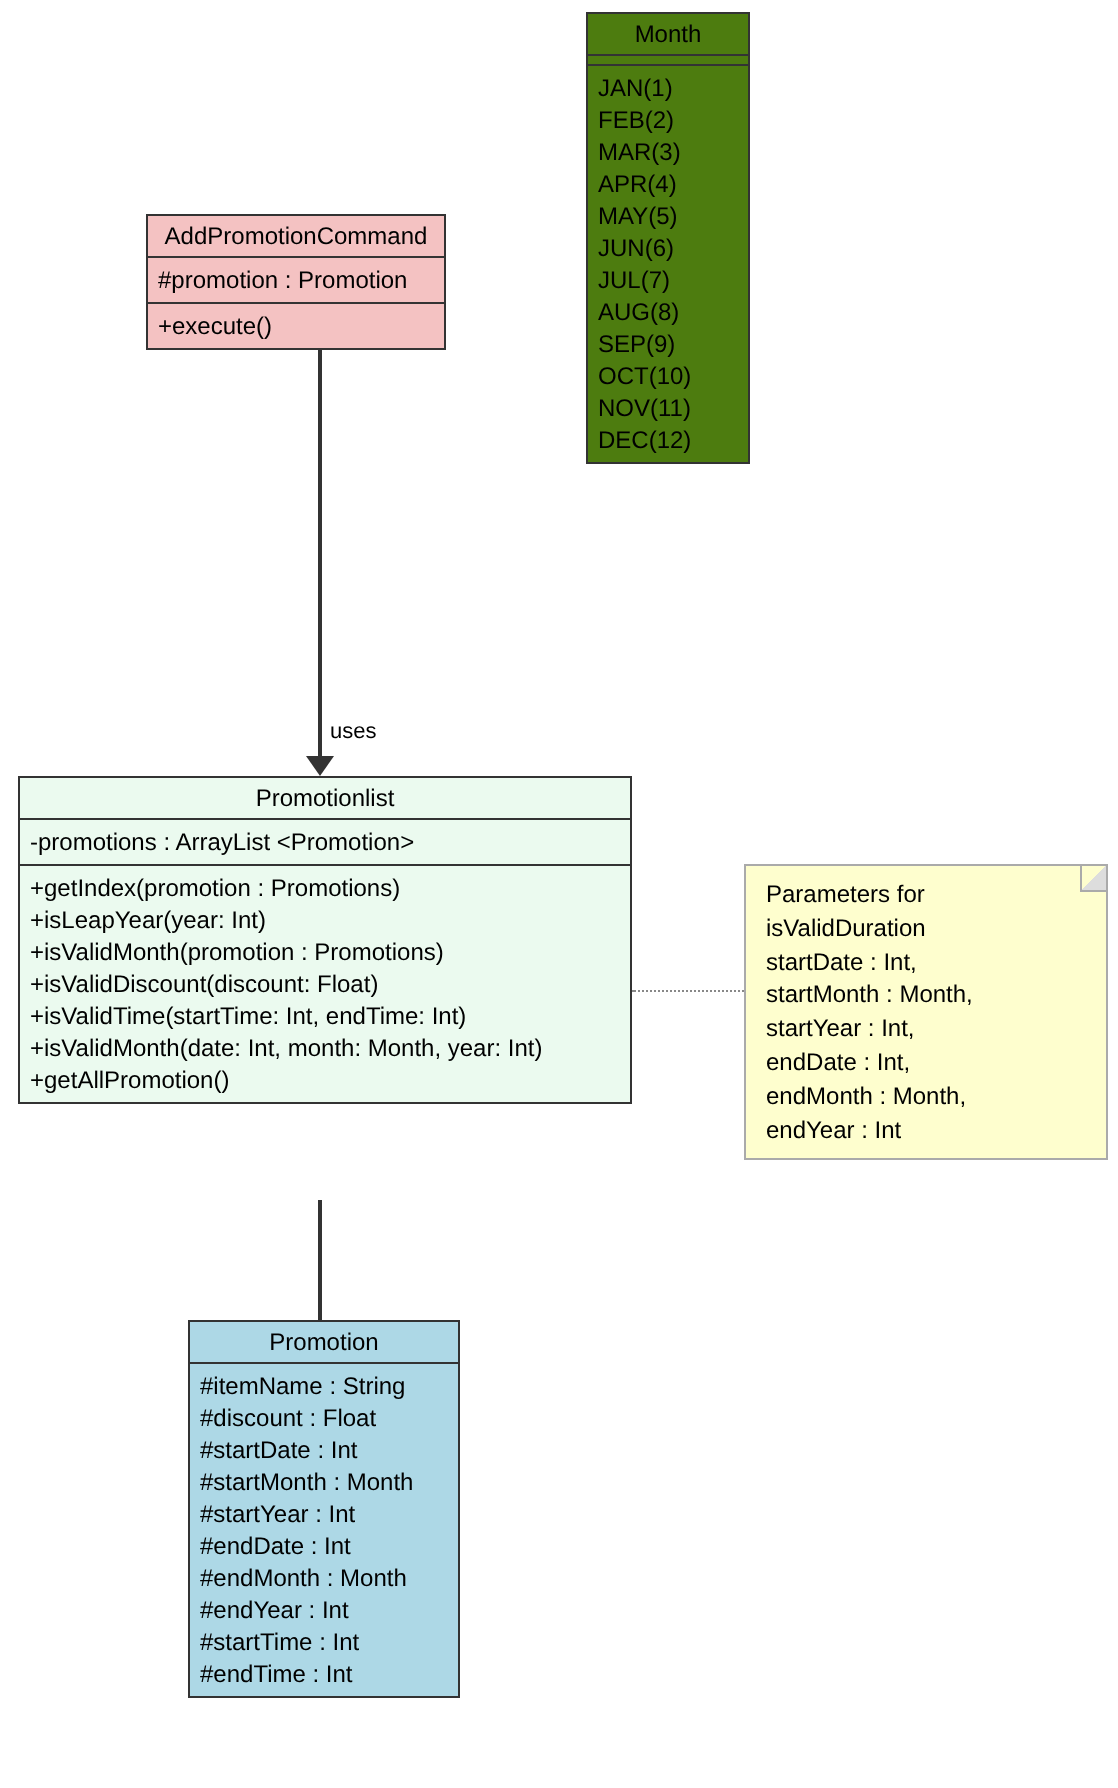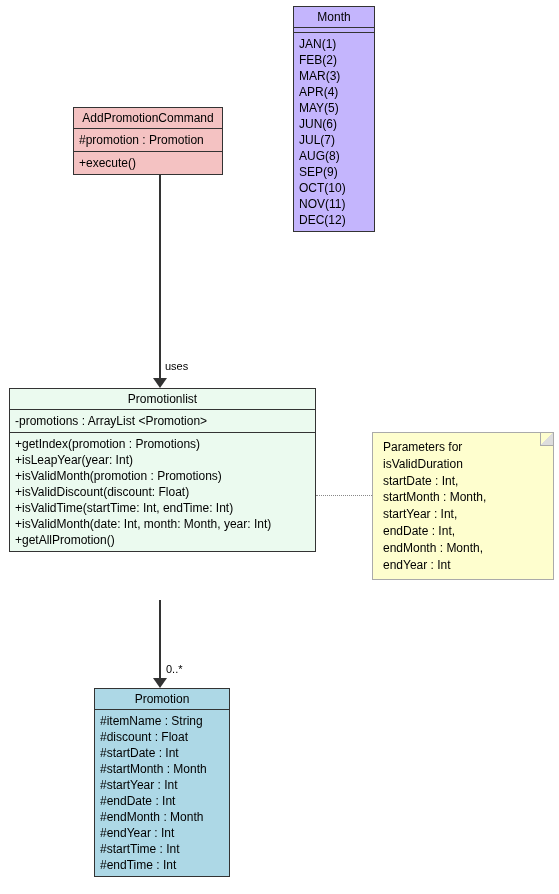--- a/index.html
+++ b/index.html
@@ -1,18 +1,18 @@
 <!DOCTYPE html>
 <html><head>
 <meta charset="utf-8">
 <style>
 body{margin:0;padding:0;font-family:sans-serif;font-size:12px;background:#fff;width:559px;height:894px;position:relative}
 .box{position:absolute;border:1px solid #333;background:#fff}
 .box.pink{background:#f4c2c2}
-.box.yellow{background:#c4b5fd}
+.box.yellow{background:#4d7c0f}
 .box.green{background:#ebfaef}
 .box.blue{background:#add8e6}
 .sec{border-bottom:1px solid #333;padding:3px 5px}
 .sec:last-child{border-bottom:none}
 .sec.title{text-align:center;font-weight:normal}
 .sec .row{padding:1px 0;white-space:nowrap}
 .note{position:absolute;background:#fefece;border:1px solid #aaa;padding:6px 10px;font-size:12px;text-align:left;line-height:1.4}
 .note-corner{position:absolute;top:0;right:0;width:12px;height:12px;background:linear-gradient(135deg,#fefece 50%,#ddd 50%);border-left:1px solid #aaa;border-bottom:1px solid #aaa}
 .arrow-line{position:absolute;background:#333}
 .arrow-head{position:absolute;width:0;height:0}
@@ -80,21 +80,21 @@
   <div>endDate : Int,</div>
   <div>endMonth : Month,</div>
   <div>endYear : Int</div>
 </div>
 <div class="dotted" style="left:316px;top:495px;width:56px"></div>
 
 <div class="arrow-line" style="left:159px;top:600px;width:2px;height:80px"></div>
 <div class="arrow-head" style="left:153px;top:678px;border-left:7px solid transparent;border-right:7px solid transparent;border-top:10px solid #333"></div>
 <div class="label" style="left:166px;top:663px">0..*</div>
 
-<div class="box blue" style="left:94px;top:688px;width:134px">
+<div class="box blue" style="left:94px;top:660px;width:134px">
   <div class="sec title">Promotion</div>
   <div class="sec">
     <div class="row">#itemName : String</div>
     <div class="row">#discount : Float</div>
     <div class="row">#startDate : Int</div>
     <div class="row">#startMonth : Month</div>
     <div class="row">#startYear : Int</div>
     <div class="row">#endDate : Int</div>
     <div class="row">#endMonth : Month</div>
     <div class="row">#endYear : Int</div>

